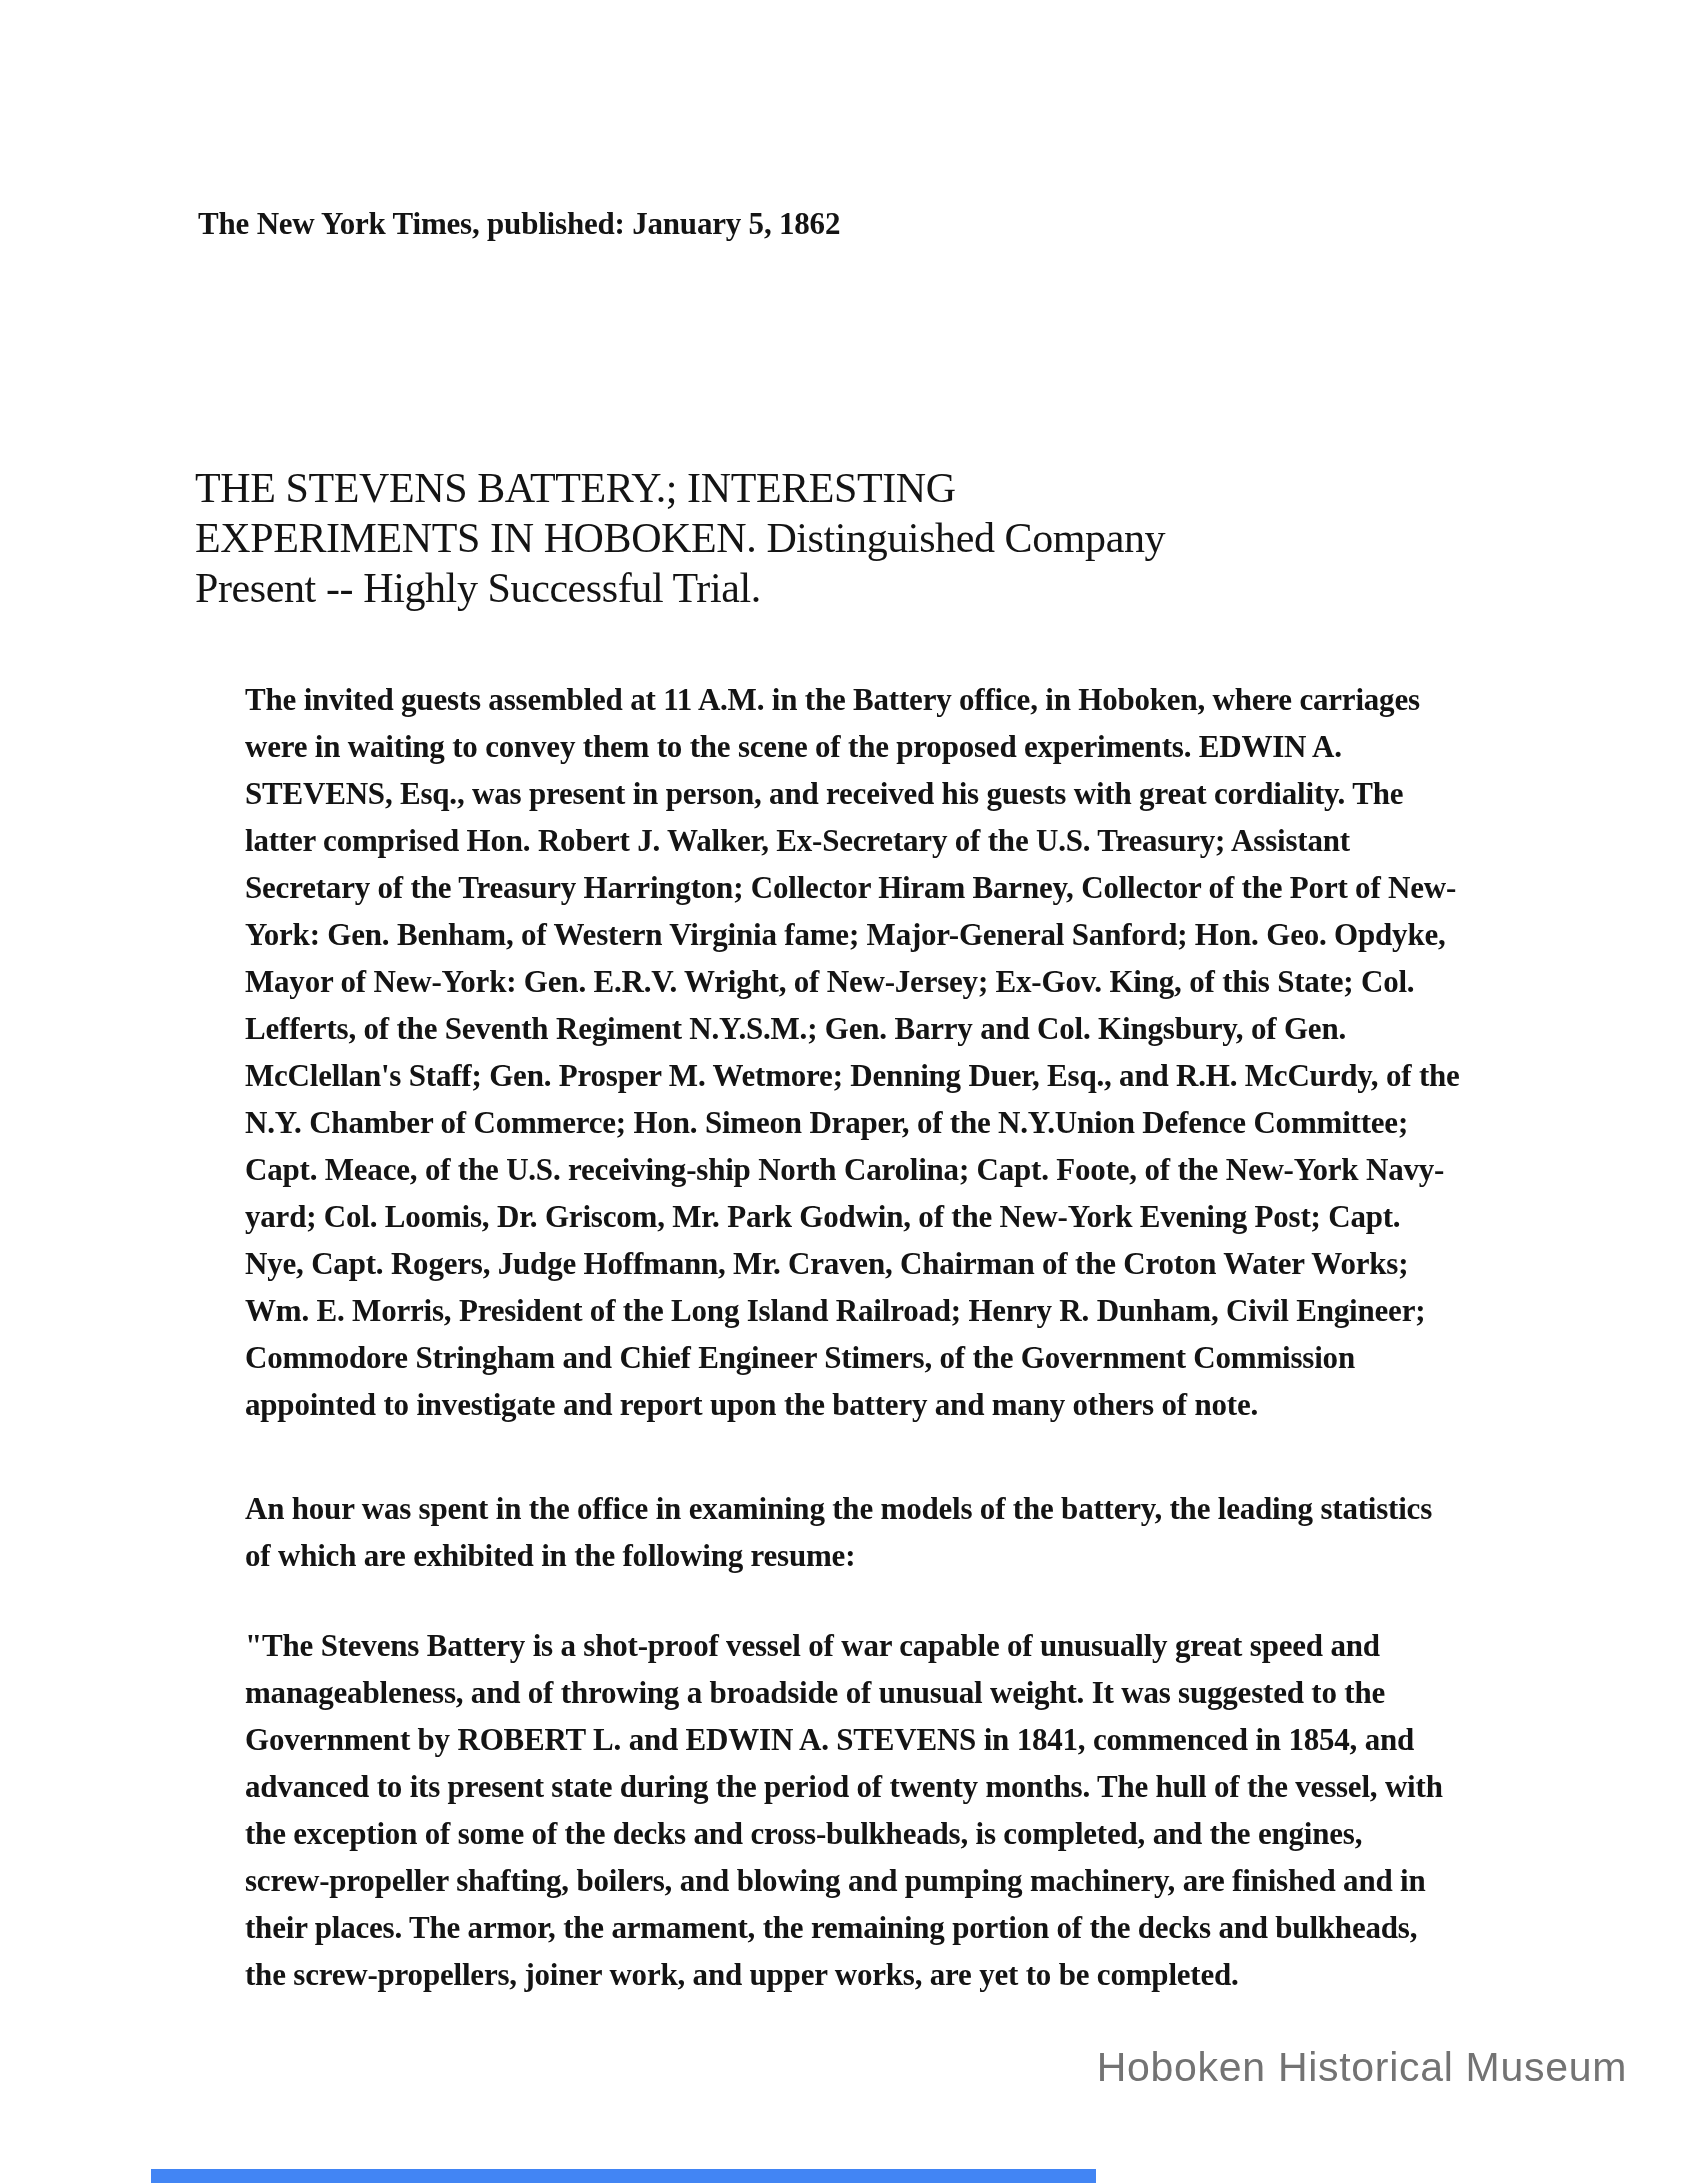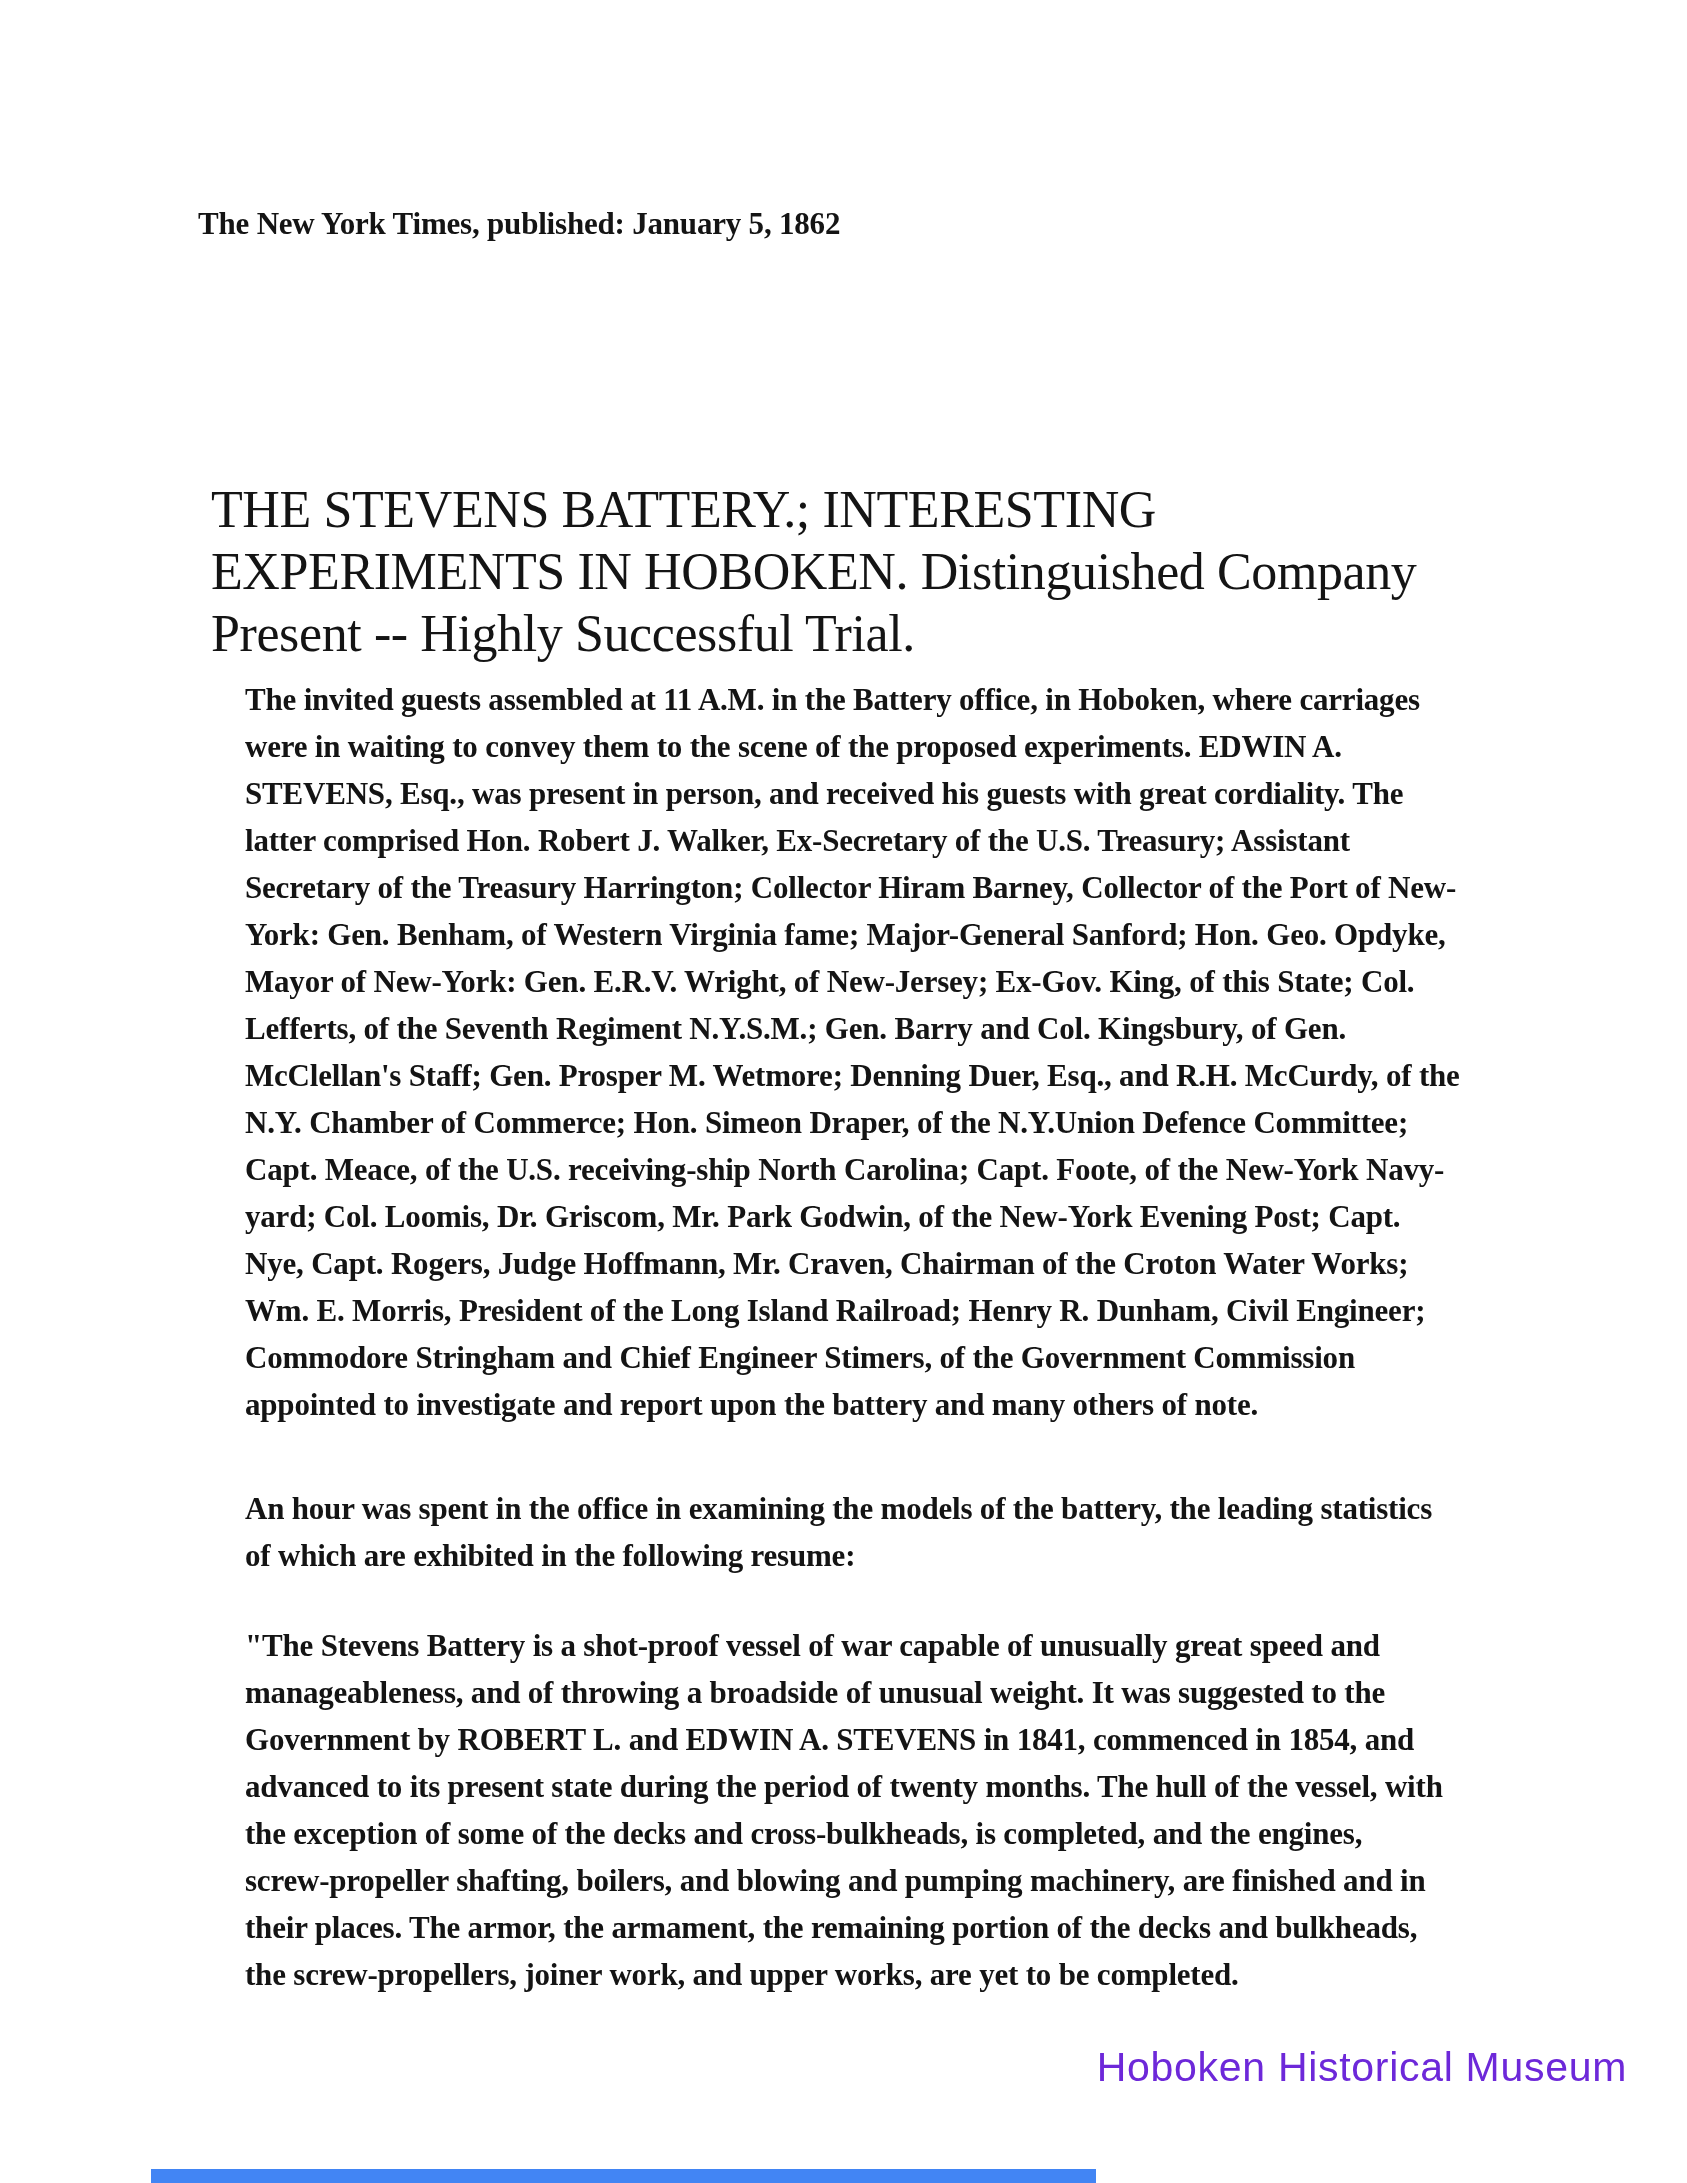--- a/index.html
+++ b/index.html
@@ -33,23 +33,23 @@
     left: 198px;
     top: 280px;
     font-size: 31px;
     line-height: 46px;
     letter-spacing: -0.2px;
   }
   .headline {
     position: absolute;
     left: 195px;
     top: 463px;
-    margin: 16px;
-    font-size: 52px;
-    line-height: 62px;
+    margin: 0;
+    font-size: 42px;
+    line-height: 50px;
     font-weight: normal;
     letter-spacing: -0.4px;
   }
   .body-para {
     position: absolute;
     left: 198px;
     font-size: 31px;
     line-height: 47px;
     letter-spacing: -0.2px;
     margin-left: 47px;
@@ -57,21 +57,21 @@
   .para-1 { top: 676px; }
   .para-2 { top: 1485px; }
   .para-3 { top: 1622px; }
   .watermark {
     position: absolute;
     right: 60px;
     top: 2044px;
     font-family: "Liberation Sans", sans-serif;
     font-size: 41px;
     letter-spacing: 0.7px;
-    color: #6d28d9;
+    color: #737373;
   }
   .bottom-bar {
     position: absolute;
     left: 151px;
     top: 2169px;
     width: 945px;
     height: 14px;
     background: #4285f4;
   }
 </style>

